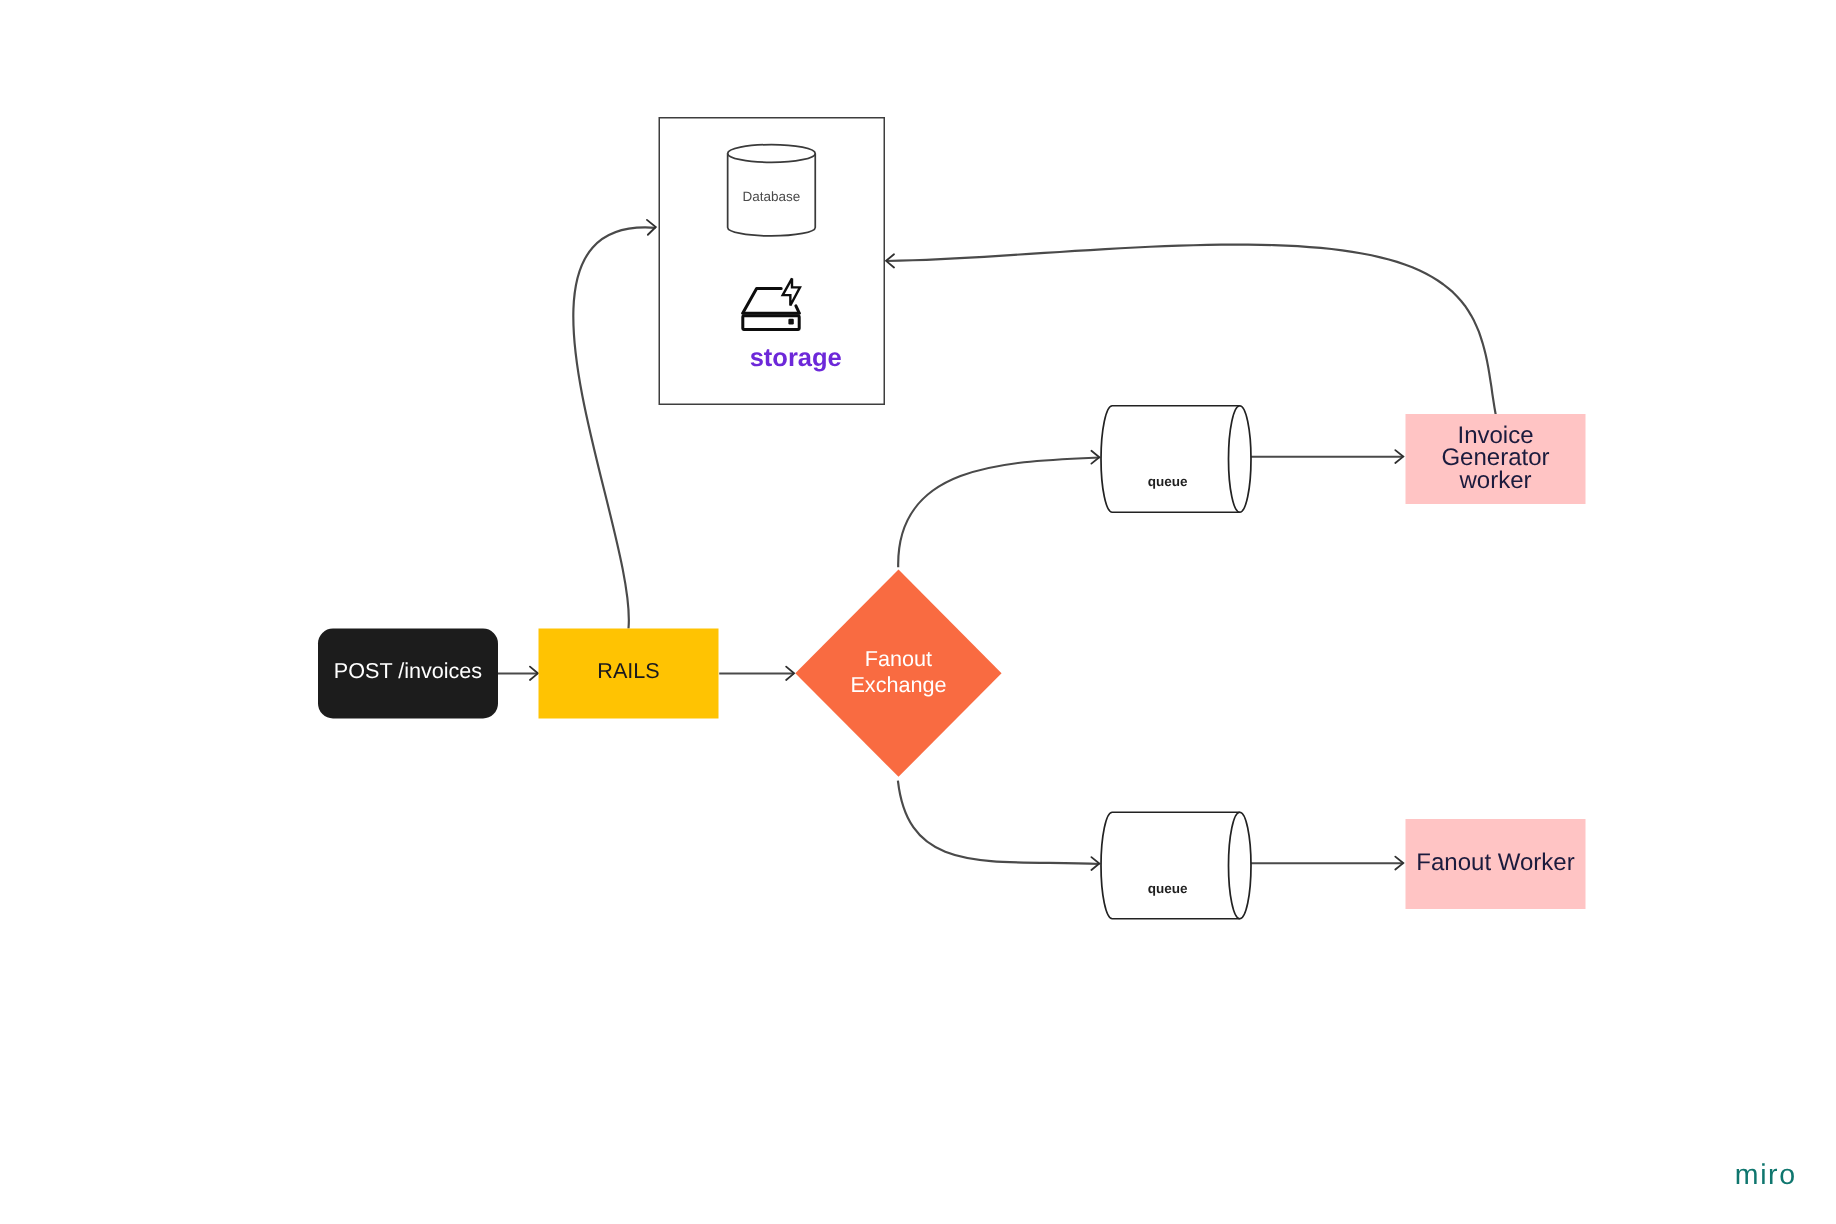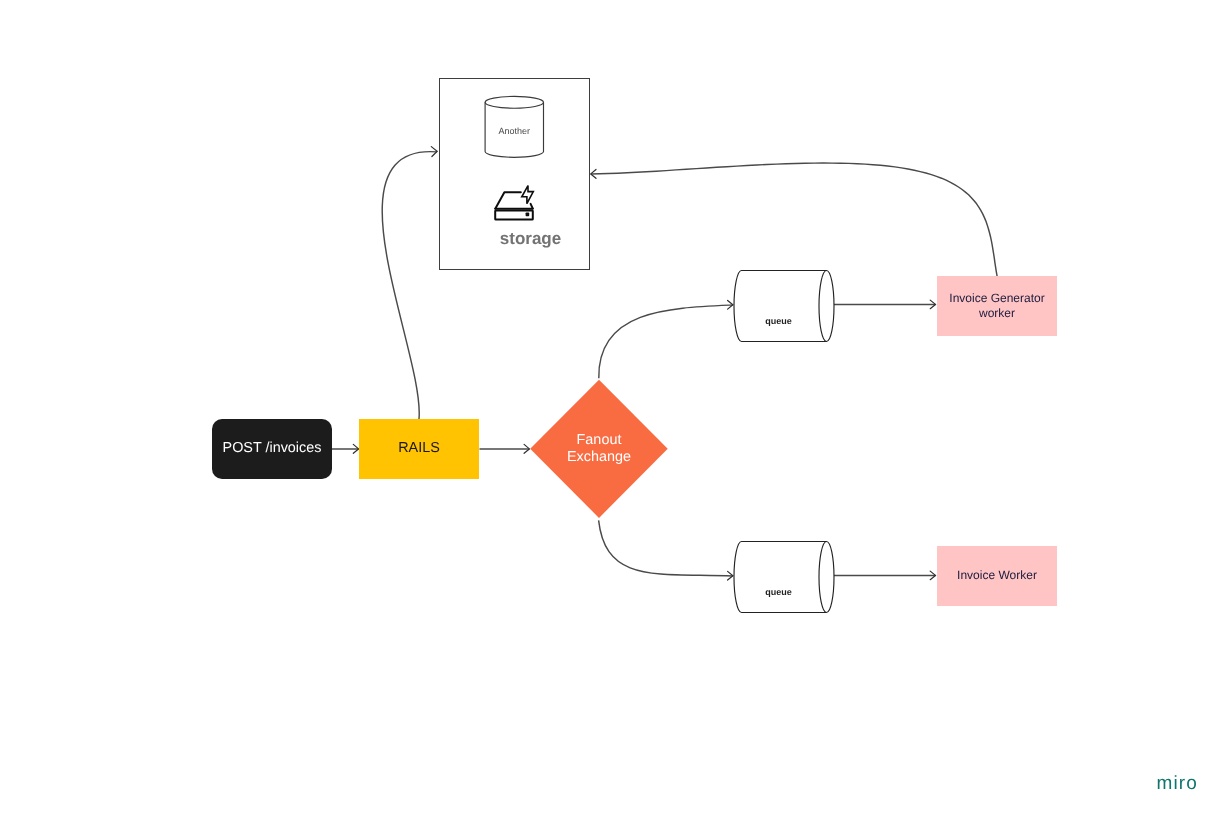--- a/index.html
+++ b/index.html
@@ -50,36 +50,36 @@
     left: 359px; top: 419px; width: 120px; height: 60px;
     background: #ffc302;
   }
   #rails-node .node-text { color: #19191f; font-size: 14.4px; padding-bottom: 2px; }
 
   #fanout-node {
     left: 530px; top: 380px; width: 138px; height: 138px;
   }
   #fanout-node .node-text { color: #ffffff; font-size: 14.4px; line-height: 16.8px; padding-bottom: 0px; }
 
-  .worker .node-text { color: #1b1b3d; font-size: 12px; line-height: 15px; }
+  .worker .node-text { color: #1b1b3d; font-size: 16px; line-height: 15px; }
   #worker1 { left: 937px; top: 276px; width: 120px; height: 60px; background: #ffc4c4; }
   #worker2 { left: 937px; top: 546px; width: 120px; height: 60px; background: #ffc4c4; }
 
   #storage-box {
     left: 439px; top: 78px; width: 151px; height: 192px;
     border: 1px solid #3e3e3e;
     background: #ffffff;
   }
   #storage-label {
     position: absolute;
     left: 439px; top: 228.5px; width: 183px;
     text-align: center;
     font-size: 17px;
     font-weight: bold;
-    color: #737373;
+    color: #6d28d9;
     line-height: 19px;
   }
   .cyl-label {
     position: absolute;
     text-align: center;
     font-size: 9px;
     color: #4a4a4a;
   }
   .q-label {
     position: absolute;
@@ -141,21 +141,21 @@
     <div class="node-text">Fanout
 Exchange</div>
   </div>
 
   <div class="node worker" id="worker1" style="background: rgb(255, 196, 196);">
     <div class="node-text">Invoice Generator
 worker</div>
   </div>
 
   <div class="node worker" id="worker2" style="background: rgb(255, 196, 196);">
-    <div class="node-text">Invoice Worker</div>
+    <div class="node-text">Fanout Worker</div>
   </div>
 
   <div class="node" id="storage-box" style="border-color: rgb(62, 62, 62);"></div>
   <div id="storage-label">storage</div>
 
   <svg class="layer" id="shapes" viewBox="0 0 1224 816">
 
     <g stroke="#3a3a3a" stroke-width="1.15">
       <path d="M485.1,102.3 L485.1,151.6 A29.2,5.7 0 0 0 543.5,151.6 L543.5,102.3 Z" fill="#ffffff" stroke="none"></path>
       <ellipse cx="514.3" cy="102.3" rx="29.2" ry="5.9" fill="#ffffff"></ellipse>
@@ -167,21 +167,21 @@
       <ellipse cx="826.5" cy="306" rx="7.5" ry="35.5" fill="#ffffff"></ellipse>
       <path d="M826.5,270.5 L741.5,270.5 A7.5,35.5 0 0 0 741.5,341.5 L826.5,341.5" fill="none"></path>
     </g>
     <g stroke="#222222" stroke-width="1.15">
       <path d="M826.5,541.5 L741.5,541.5 A7.5,35.5 0 0 0 741.5,612.5 L826.5,612.5 Z" stroke="none" fill="#ffffff"></path>
       <ellipse cx="826.5" cy="577" rx="7.5" ry="35.5" fill="#ffffff"></ellipse>
       <path d="M826.5,541.5 L741.5,541.5 A7.5,35.5 0 0 0 741.5,612.5 L826.5,612.5" fill="none"></path>
     </g>
   </svg>
 
-  <div class="cyl-label" style="left:485.1px;top:125.5px;width:58.4px;">Another</div>
+  <div class="cyl-label" style="left:485.1px;top:125.5px;width:58.4px;">Database</div>
   <div class="q-label" style="left:740px;top:298.5px;width:77px;">queue</div>
   <div class="q-label" style="left:740px;top:569.5px;width:77px;">queue</div>
 
   <svg class="layer" viewBox="0 0 1224 816">
     <g>
       <g fill="none" stroke="#0d0d0d" stroke-width="2.0" stroke-linejoin="round" stroke-linecap="round">
 
         <rect x="495.2" y="210.5" width="37.6" height="9.1" rx="0.6"></rect>
 
         <path d="M495.2,208.85 L532.8,208.85"></path>

